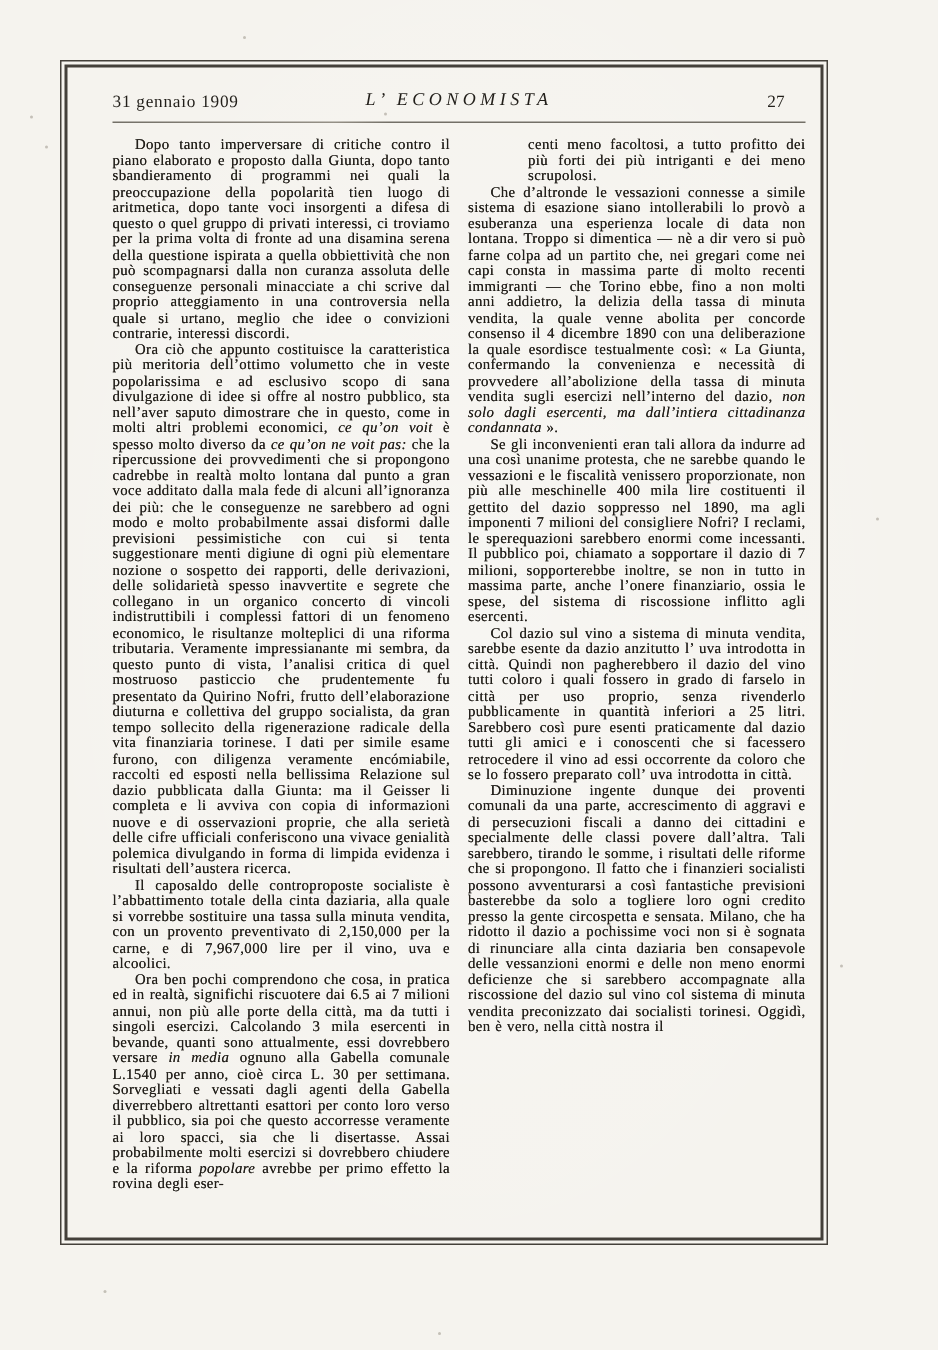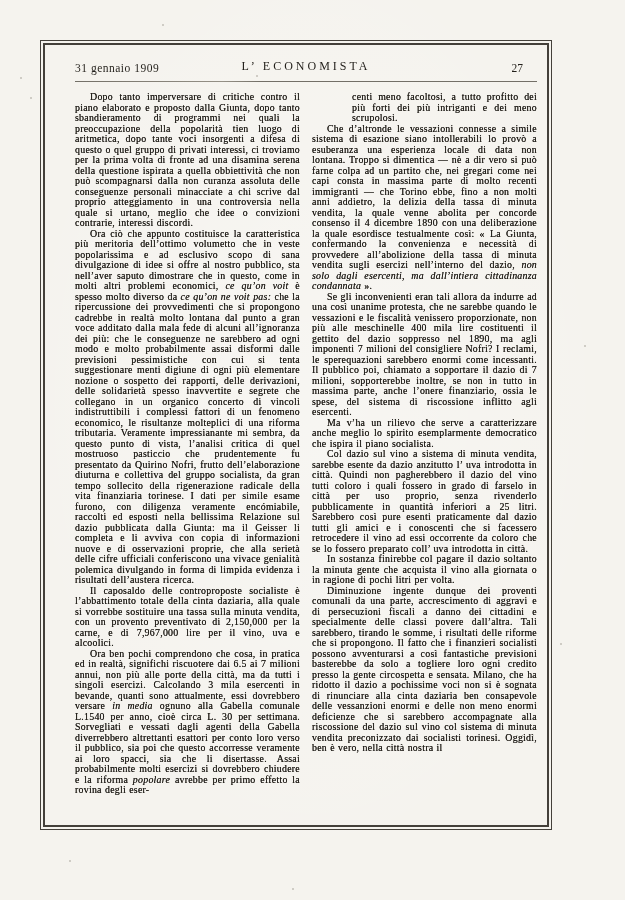--- a/index.html
+++ b/index.html
@@ -32,21 +32,21 @@
   .header {
     position: relative;
     display: flex;
     align-items: flex-end;
     height: 16px;
     color: var(--ink, #221f1a);
   }
   .date { font-size: 11.5px; letter-spacing: .5px; }
   .title {
     position: absolute; left: 50%; transform: translateX(-50%);
-    font-size: 12px; letter-spacing: 3px; white-space: nowrap;
+    font-size: 12px; letter-spacing: 3px; white-space: nowrap; font-style: italic;
   }
   .pagenum { margin-left: auto; margin-right: 14px; font-size: 11.5px; }
   .header-rule {
     height: 1px; margin-top: 7px;
     background: linear-gradient(90deg, #5c584f 0%, #847f74 32%, #5c584f 40%, #5c584f 100%);
     opacity: .85;
   }
   .columns { display: flex; gap: 12px; margin-top: 10px; }
   .col {
     flex: 1;
@@ -83,23 +83,21 @@
       <p class="para">Dopo tanto imperversare di critiche contro il piano elaborato e proposto dalla Giunta, dopo tanto sbandieramento di programmi nei quali la preoccupazione della popolarità tien luogo di aritmetica, dopo tante voci insorgenti a difesa di questo o quel gruppo di privati interessi, ci troviamo per la prima volta di fronte ad una disamina serena della questione ispirata a quella obbiettività che non può scompagnarsi dalla non curanza assoluta delle conseguenze personali minacciate a chi scrive dal proprio atteggiamento in una controversia nella quale si urtano, meglio che idee o convizioni contrarie, interessi discordi.</p>
           <p class="para">Ora ciò che appunto costituisce la caratteristica più meritoria dell’ottimo volumetto che in veste popolarissima e ad esclusivo scopo di sana divulgazione di idee si offre al nostro pubblico, sta nell’aver saputo dimostrare che in questo, come in molti altri problemi economici, <i>ce qu’on voit</i> è spesso molto diverso da <i>ce qu’on ne voit pas:</i> che la ripercussione dei provvedimenti che si propongono cadrebbe in realtà molto lontana dal punto a gran voce additato dalla mala fede di alcuni all’ignoranza dei più: che le conseguenze ne sarebbero ad ogni modo e molto probabilmente assai disformi dalle previsioni pessimistiche con cui si tenta suggestionare menti digiune di ogni più elementare nozione o sospetto dei rapporti, delle derivazioni, delle solidarietà spesso inavvertite e segrete che collegano in un organico concerto di vincoli indistruttibili i complessi fattori di un fenomeno economico, le risultanze molteplici di una riforma tributaria. Veramente impressianante mi sembra, da questo punto di vista, l’analisi critica di quel mostruoso pasticcio che prudentemente fu presentato da Quirino Nofri, frutto dell’elaborazione diuturna e collettiva del gruppo socialista, da gran tempo sollecito della rigenerazione radicale della vita finanziaria torinese. I dati per simile esame furono, con diligenza veramente encómiabile, raccolti ed esposti nella bellissima Relazione sul dazio pubblicata dalla Giunta: ma il Geisser li completa e li avviva con copia di informazioni nuove e di osservazioni proprie, che alla serietà delle cifre ufficiali conferiscono una vivace genialità polemica divulgando in forma di limpida evidenza i risultati dell’austera ricerca.</p>
           <p class="para">Il caposaldo delle controproposte socialiste è l’abbattimento totale della cinta daziaria, alla quale si vorrebbe sostituire una tassa sulla minuta vendita, con un provento preventivato di 2,150,000 per la carne, e di 7,967,000 lire per il vino, uva e alcoolici.</p>
           <p class="para">Ora ben pochi comprendono che cosa, in pratica ed in realtà, significhi riscuotere dai 6.5 ai 7 milioni annui, non più alle porte della città, ma da tutti i singoli esercizi. Calcolando 3 mila esercenti in bevande, quanti sono attualmente, essi dovrebbero versare <i>in media</i> ognuno alla Gabella comunale L.1540 per anno, cioè circa L. 30 per settimana. Sorvegliati e vessati dagli agenti della Gabella diverrebbero altrettanti esattori per conto loro verso il pubblico, sia poi che questo accorresse veramente ai loro spacci, sia che li disertasse. Assai probabilmente molti esercizi si dovrebbero chiudere e la riforma <i>popolare</i> avrebbe per primo effetto la rovina degli eser-</p>
         </div>
       <div class="col">
 
       <p class="para no-indent">centi meno facoltosi, a tutto profitto dei più forti dei più intriganti e dei meno scrupolosi.</p>
           <p class="para">Che d’altronde le vessazioni connesse a simile sistema di esazione siano intollerabili lo provò a esuberanza una esperienza locale di data non lontana. Troppo si dimentica — nè a dir vero si può farne colpa ad un partito che, nei gregari come nei capi consta in massima parte di molto recenti immigranti — che Torino ebbe, fino a non molti anni addietro, la delizia della tassa di minuta vendita, la quale venne abolita per concorde consenso il 4 dicembre 1890 con una deliberazione la quale esordisce testualmente così: « La Giunta, confermando la convenienza e necessità di provvedere all’abolizione della tassa di minuta vendita sugli esercizi nell’interno del dazio, <i>non solo dagli esercenti, ma dall’intiera cittadinanza condannata</i> ».</p>
           <p class="para">Se gli inconvenienti eran tali allora da indurre ad una così unanime protesta, che ne sarebbe quando le vessazioni e le fiscalità venissero proporzionate, non più alle meschinelle 400 mila lire costituenti il gettito del dazio soppresso nel 1890, ma agli imponenti 7 milioni del consigliere Nofri? I reclami, le sperequazioni sarebbero enormi come incessanti. Il pubblico poi, chiamato a sopportare il dazio di 7 milioni, sopporterebbe inoltre, se non in tutto in massima parte, anche l’onere finanziario, ossia le spese, del sistema di riscossione inflitto agli esercenti.</p>
-          <p class="para">Ma v’ha un rilievo che serve a caratterizzare anche meglio lo spirito esemplarmente democratico che ispira il piano socialista.</p>
           <p class="para">Col dazio sul vino a sistema di minuta vendita, sarebbe esente da dazio anzitutto l’ uva introdotta in città. Quindi non pagherebbero il dazio del vino tutti coloro i quali fossero in grado di farselo in città per uso proprio, senza rivenderlo pubblicamente in quantità inferiori a 25 litri. Sarebbero così pure esenti praticamente dal dazio tutti gli amici e i conoscenti che si facessero retrocedere il vino ad essi occorrente da coloro che se lo fossero preparato coll’ uva introdotta in città.</p>
-          <p class="para">In sostanza finirebbe col pagare il dazio soltanto la minuta gente che acquista il vino alla giornata o in ragione di pochi litri per volta.</p>
           <p class="para">Diminuzione ingente dunque dei proventi comunali da una parte, accrescimento di aggravi e di persecuzioni fiscali a danno dei cittadini e specialmente delle classi povere dall’altra. Tali sarebbero, tirando le somme, i risultati delle riforme che si propongono. Il fatto che i finanzieri socialisti possono avventurarsi a così fantastiche previsioni basterebbe da solo a togliere loro ogni credito presso la gente circospetta e sensata. Milano, che ha ridotto il dazio a pochissime voci non si è sognata di rinunciare alla cinta daziaria ben consapevole delle vessanzioni enormi e delle non meno enormi deficienze che si sarebbero accompagnate alla riscossione del dazio sul vino col sistema di minuta vendita preconizzato dai socialisti torinesi. Oggidì, ben è vero, nella città nostra il</p>
         </div>
     </div>
   </div>
   <span class="speck" style="left:162px;top:24px;"></span>
   <span class="speck" style="left:256px;top:75px;"></span>
   <span class="speck" style="left:20px;top:77px;"></span>
   <span class="speck" style="left:30px;top:97px;"></span>
   <span class="speck" style="left:584px;top:345px;"></span>
   <span class="speck" style="left:560px;top:643px;"></span>

